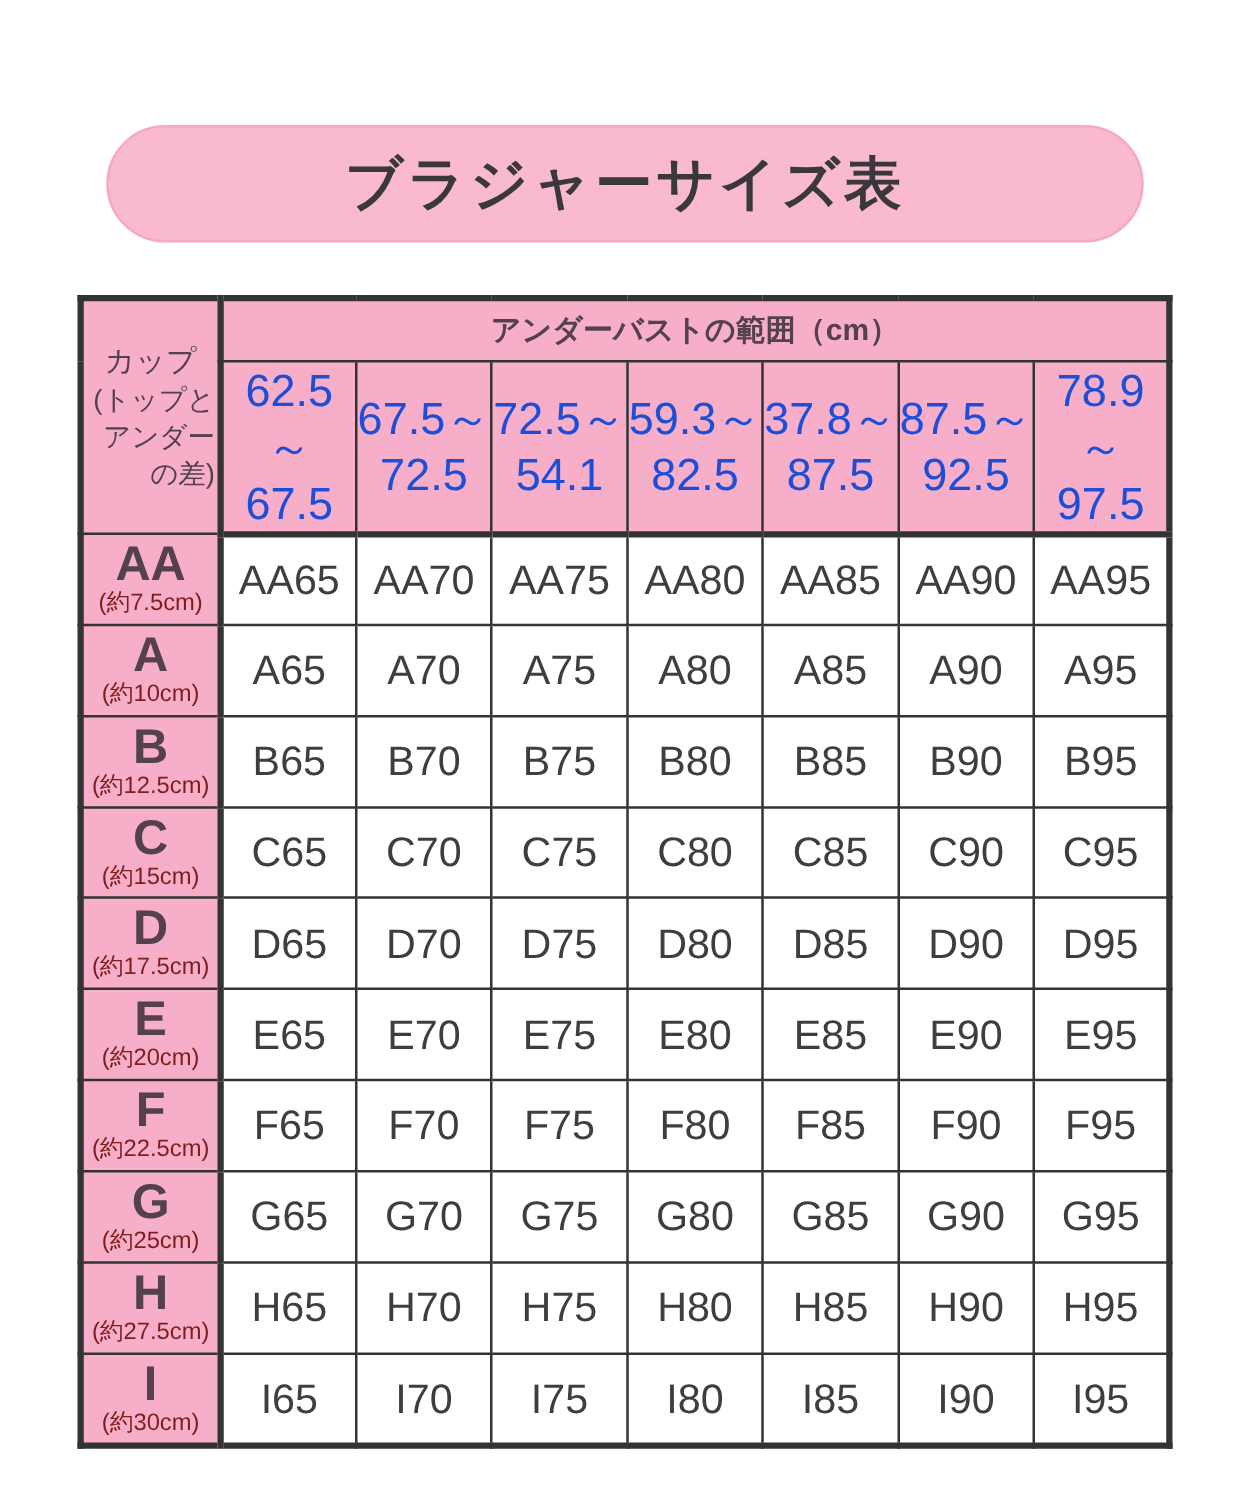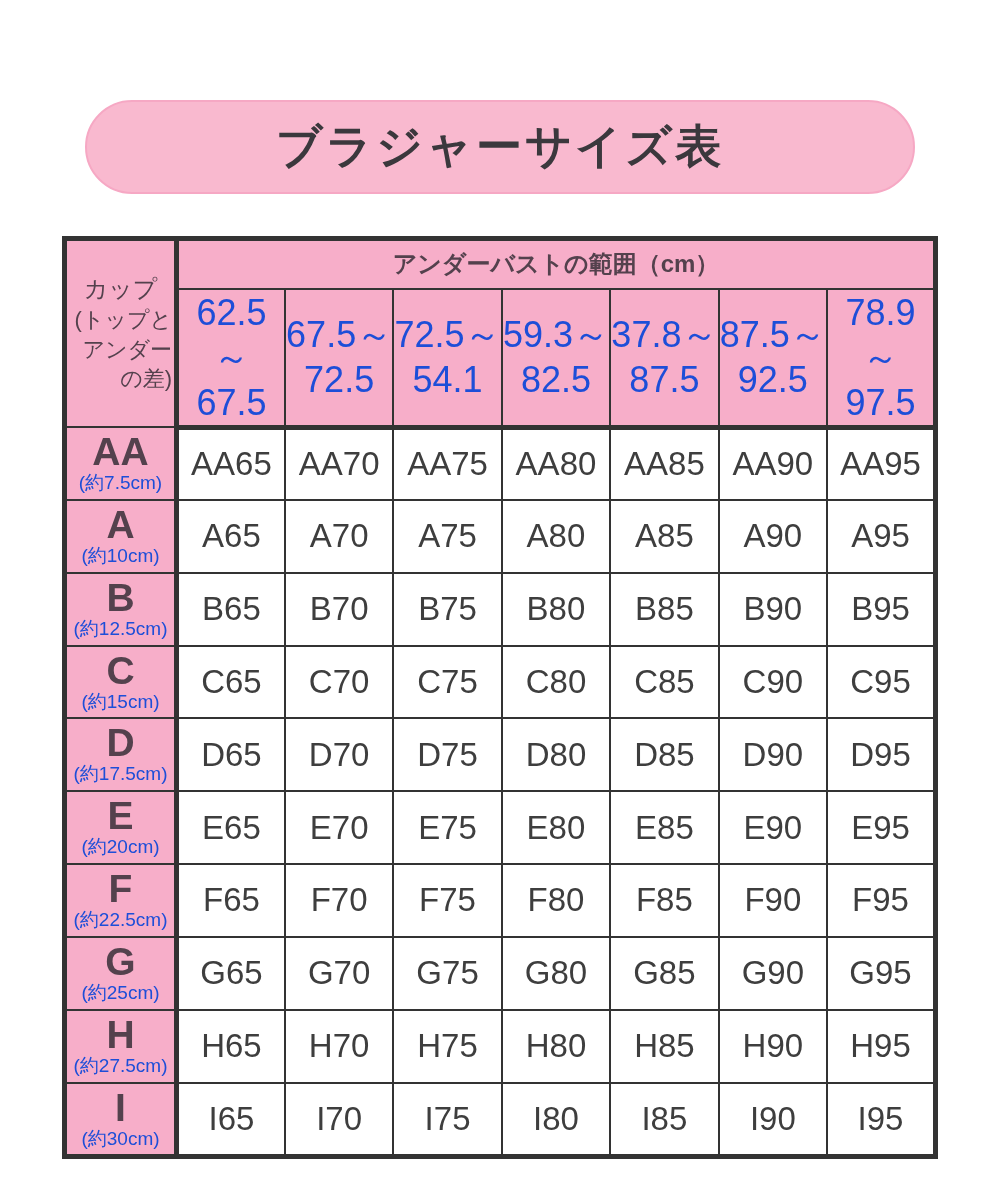--- a/index.html
+++ b/index.html
@@ -67,21 +67,21 @@
   }
   th.range:first-child { border-left: 5px solid #333333; }
 
   tbody tr { height: 70px; }
   th.cup {
     background: #F7AEC9;
     border-right: 5px solid #333333;
     padding: 4px 0 5px 0;
   }
   .cup-letter { display: block; font-size: 39px; font-weight: 600; color: #54414D; line-height: 1.0; }
-  .cup-diff   { display: block; font-size: 19px; font-weight: 400; color: #1d4ed8; line-height: 1.15; margin-top: 1px; }
+  .cup-diff   { display: block; font-size: 19px; font-weight: 400; color: #7f1d1d; line-height: 1.15; margin-top: 1px; }
   td.size-cell {
     background: #ffffff;
     font-size: 33px; font-weight: 400;
     color: #3E3E3E;
   }
 
   
   .footnote {
     position: absolute; left: 62px; top: 1116px;
     margin: 0;

